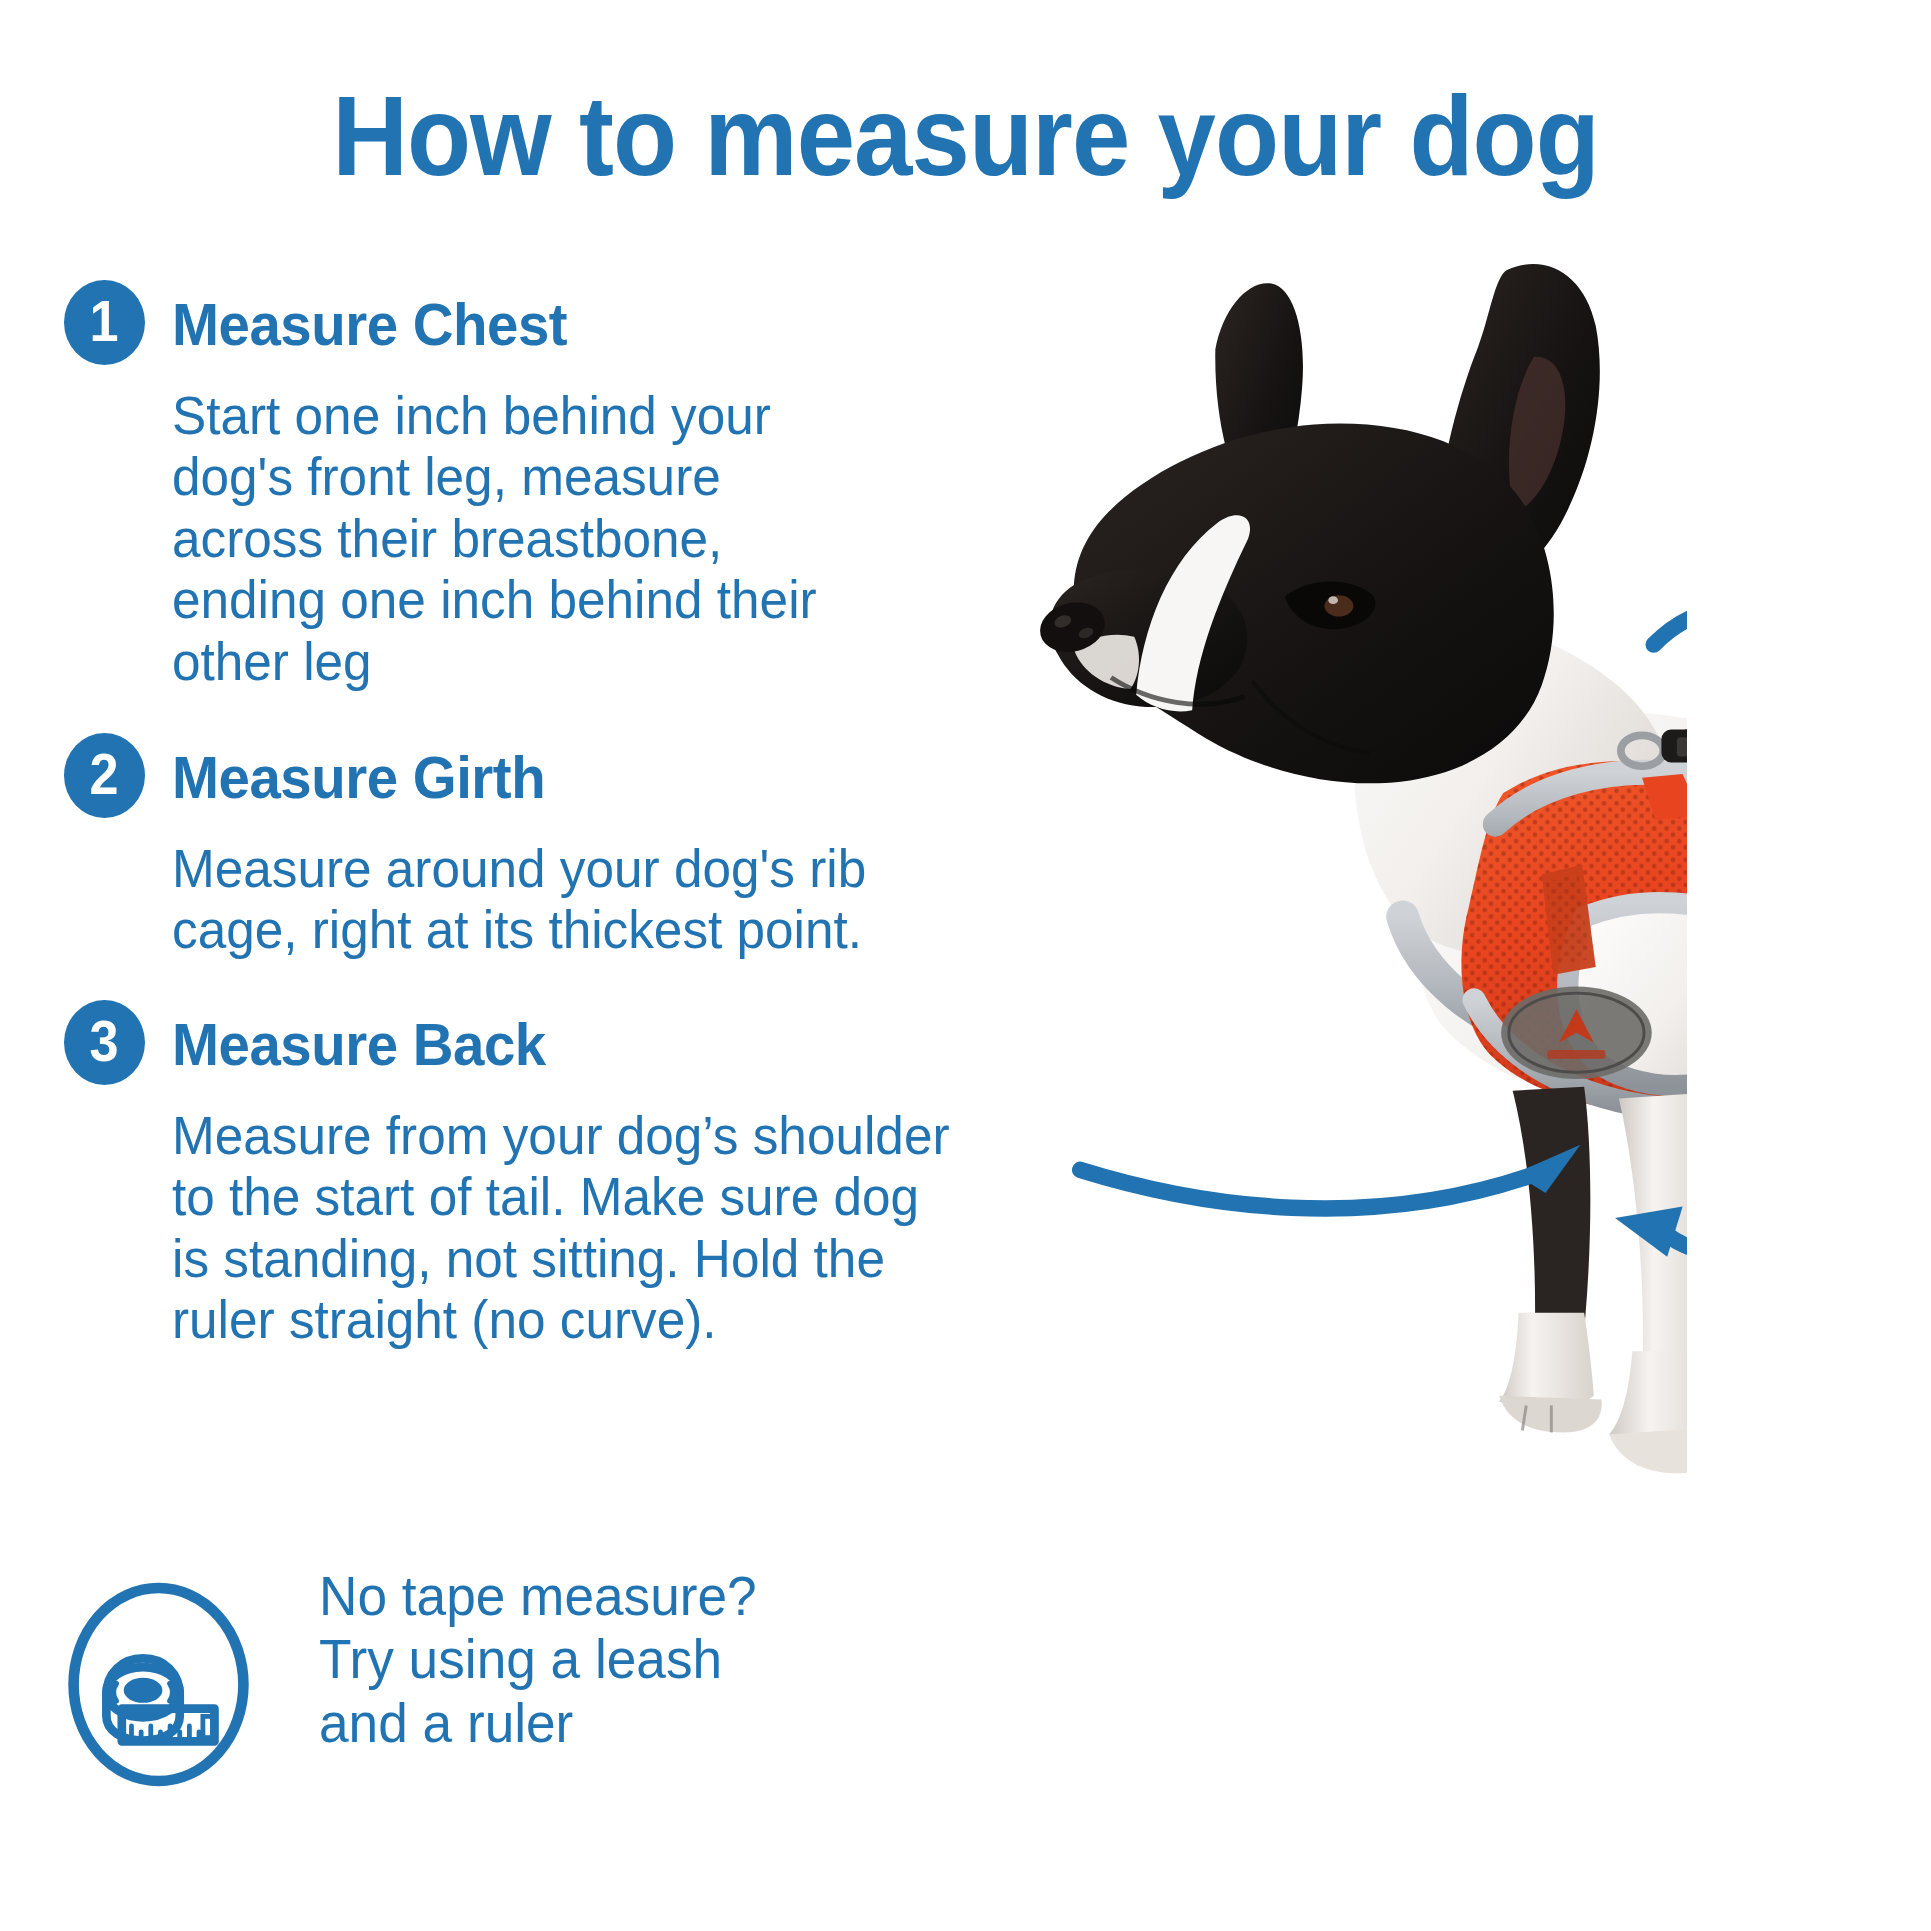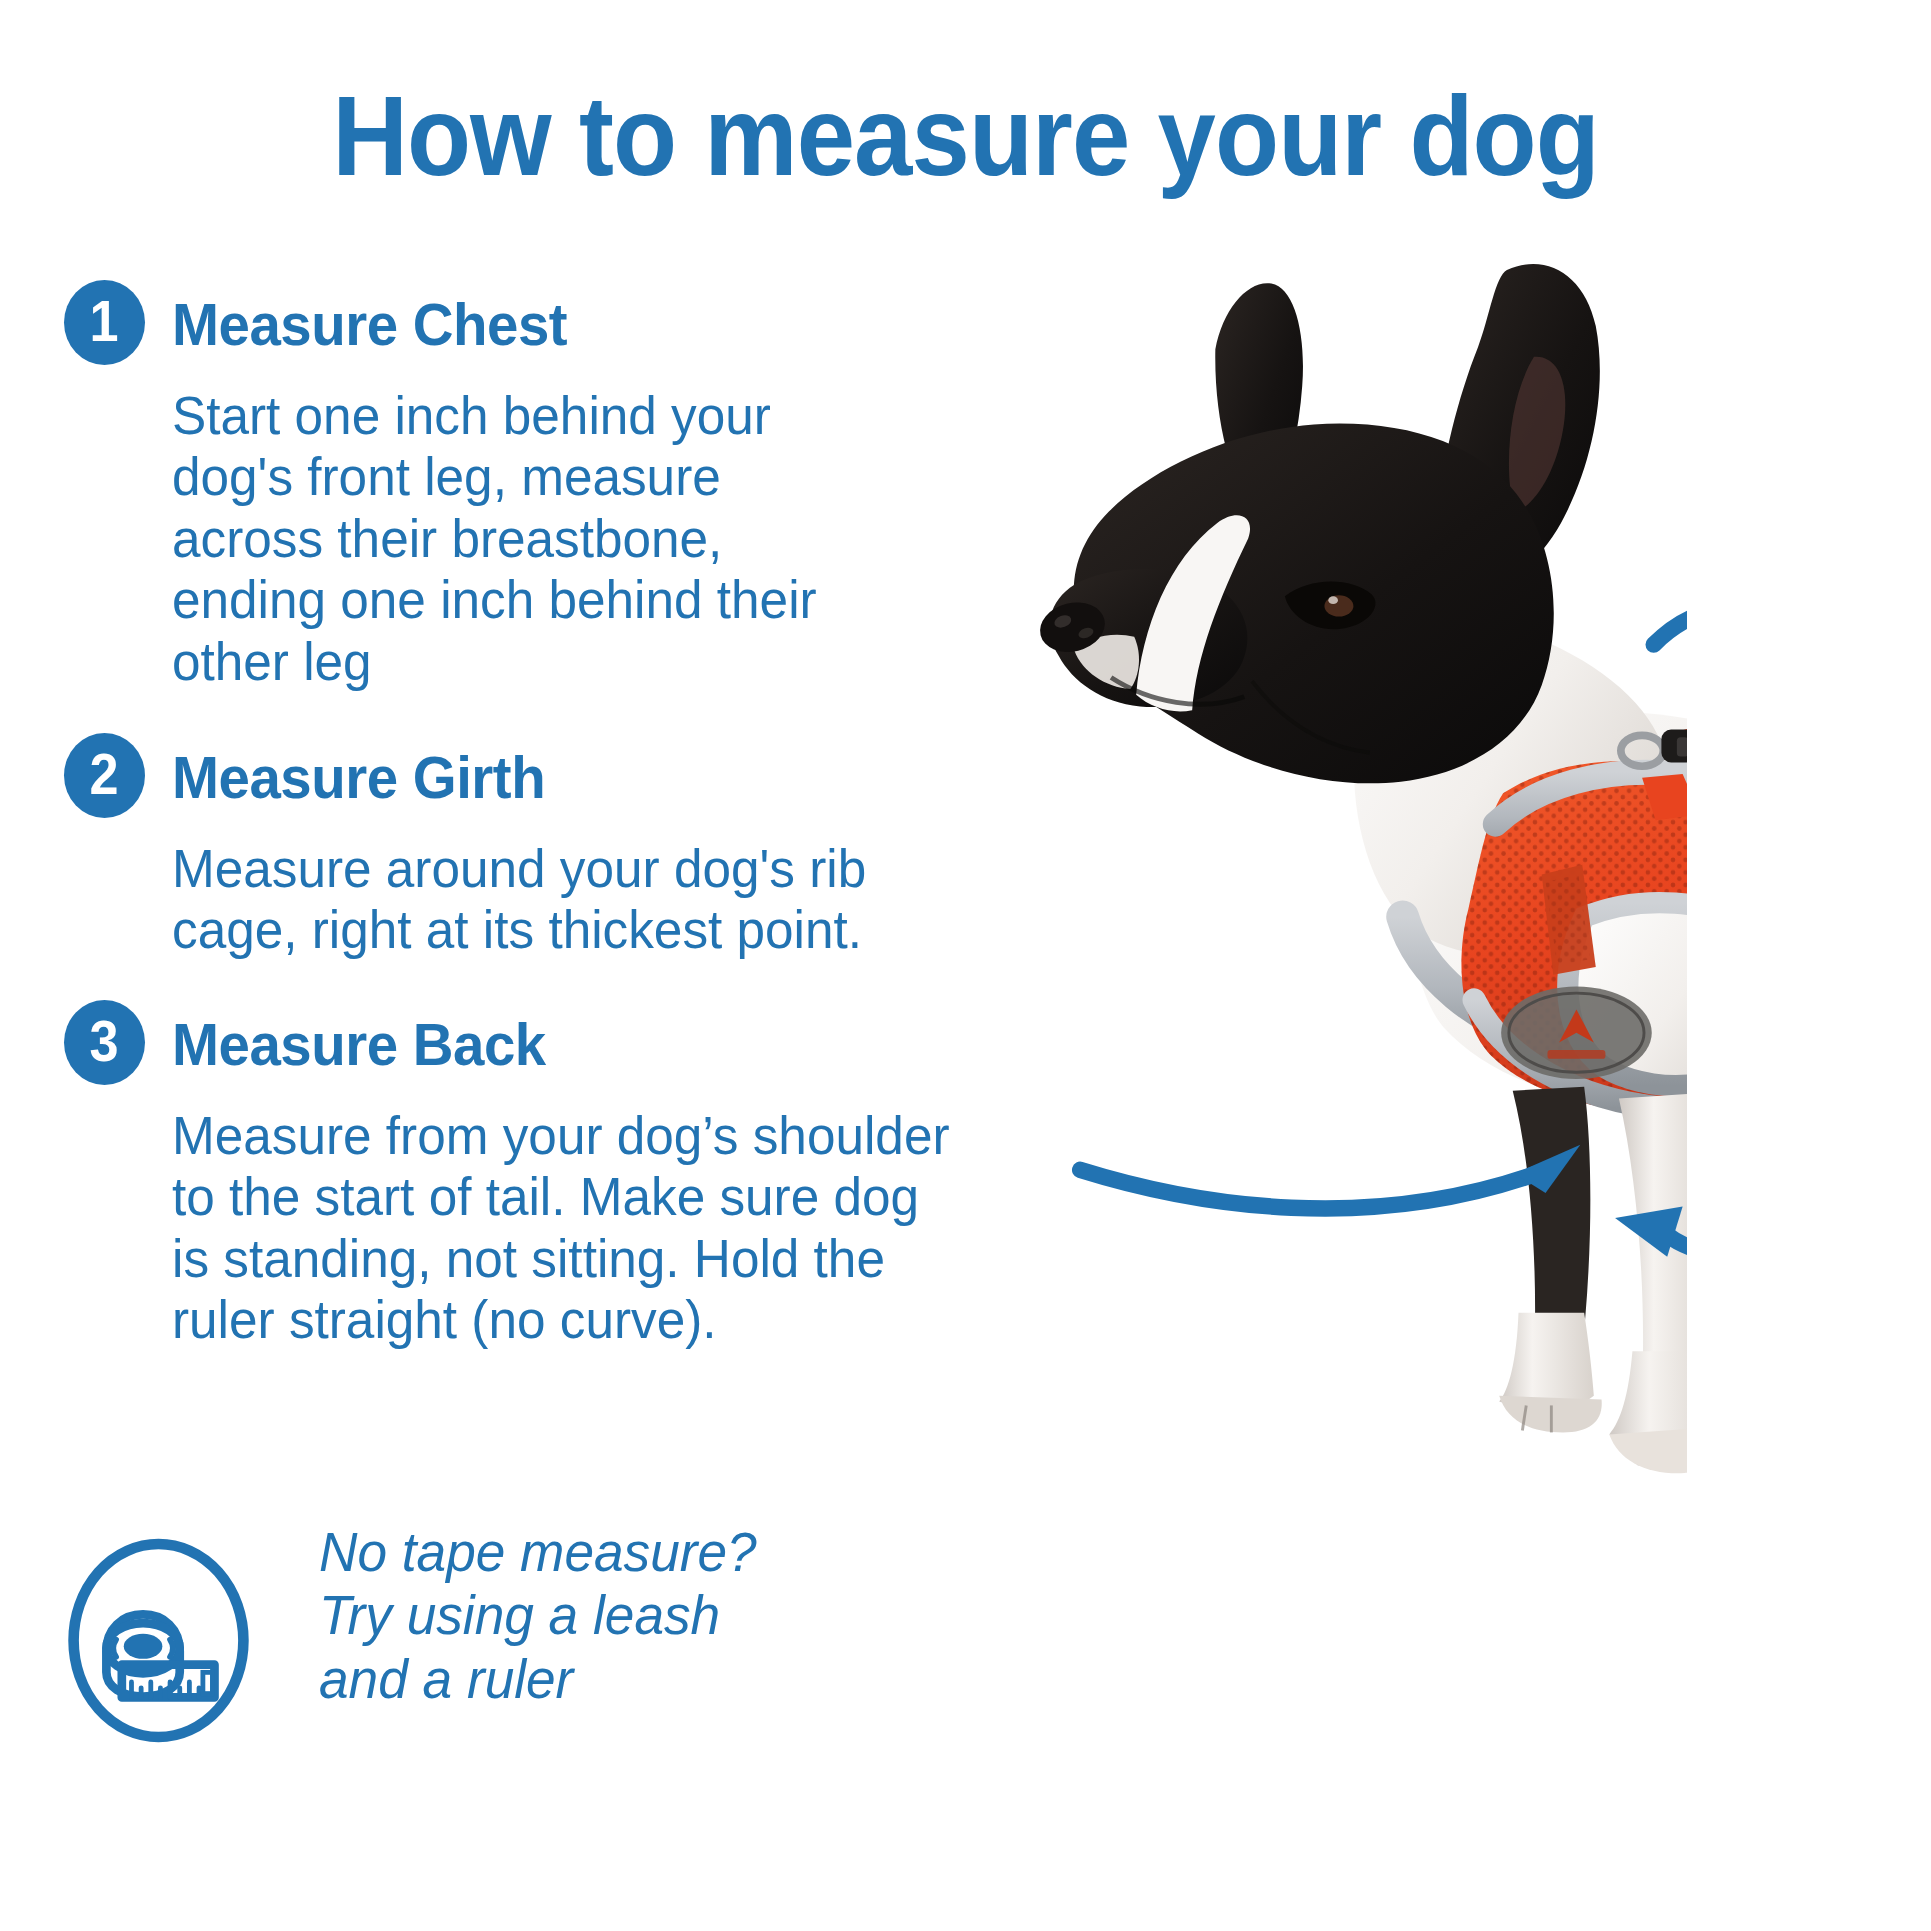--- a/index.html
+++ b/index.html
@@ -59,21 +59,21 @@
 
   #step1{top:0;}
   #step1 .step-body{margin-top:11.6px;}
   #step2{margin-top:41px;}
   #step2 .step-body{margin-top:11.6px;}
   #step3{margin-top:39px;}
   #step3 .step-body{margin-top:11.6px;}
 
   
   .tip{
-    position:absolute;left:0;top:1520px;width:1062px;height:290px;font-style:italic;
+    position:absolute;left:0;top:1564px;width:1062px;height:290px;
   }
   .tip-icon{
     position:absolute;left:62px;top:17.4px;width:193px;height:208px;
   }
   .tip-text{
     position:absolute;left:319px;top:0px;
     color:#2273B2;font-size:56px;line-height:1.13;
     transform:scaleX(0.95);transform-origin:left top;
     white-space:pre-line;
   }

